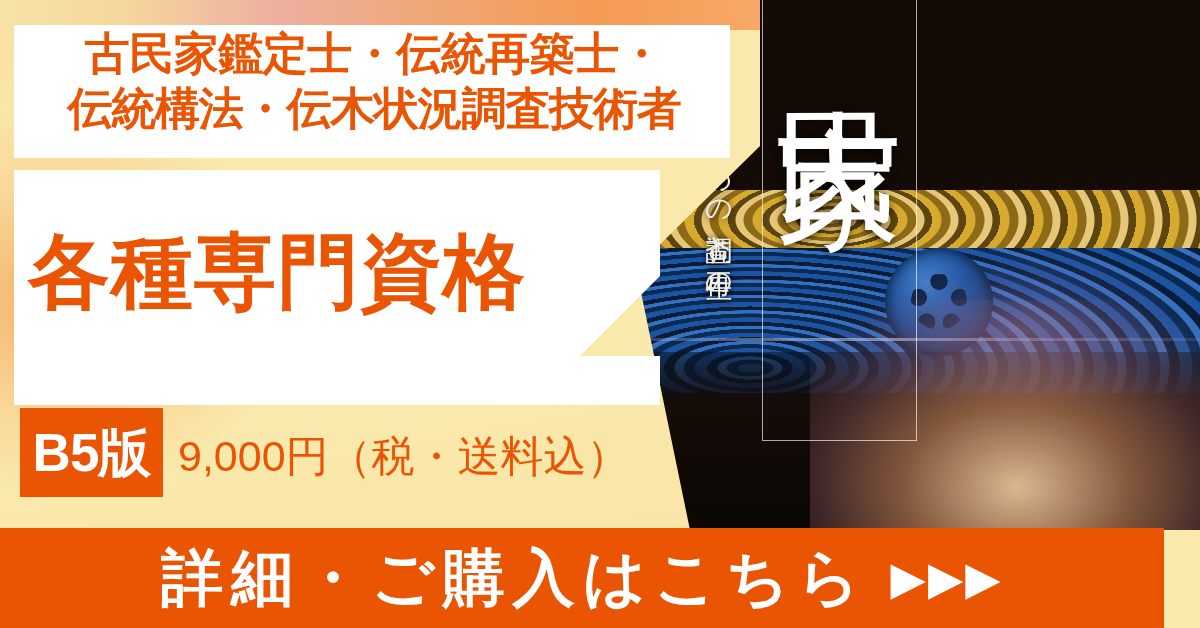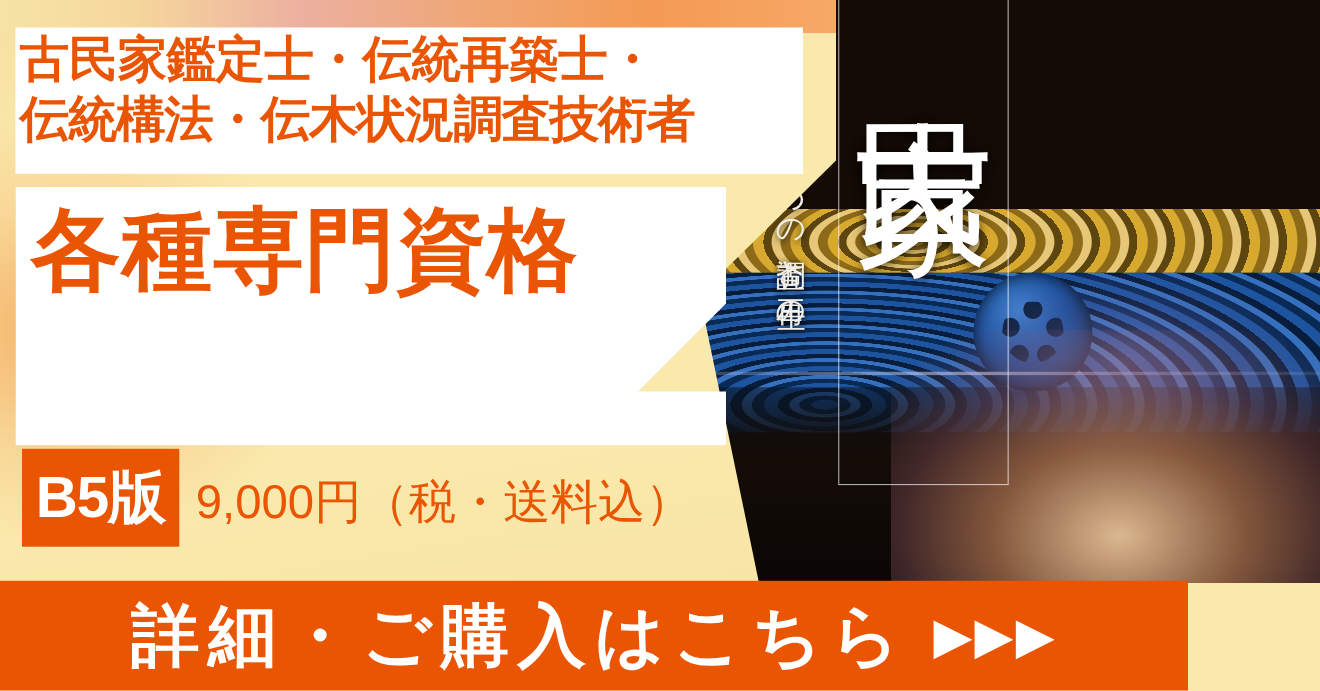--- a/index.html
+++ b/index.html
@@ -185,35 +185,36 @@
   .cert-lines {
     position: absolute;
     left: 18px; top: 27px;
     width: 712px;
     font-size: 45px;
     line-height: 1.22;
     font-weight: 700;
     color: #ea5504;
     letter-spacing: -0.5px;
     white-space: nowrap;
+    text-align: center;
   }
   .cert-lines .l2 { letter-spacing: -1.2px; }
 
   .main-title {
     position: absolute;
     left: 14px; top: 178px;
     width: 660px;
     font-size: 82px;
     line-height: 1.22;
     font-weight: 700;
     color: #ea5504;
     letter-spacing: 1px;
     white-space: nowrap;
   }
-  .main-title .t1 { display: block; padding-left: 14px; }
+  .main-title .t1 { display: block; padding-left: 14px; margin-top: 44px; }
   .main-title .t2 { display: block; padding-left: 158px; }
 
   
   .badge-b5 {
     position: absolute;
     left: 20px; top: 408px;
     width: 143px; height: 89px;
     background: #ea5504;
     color: #ffffff;
     font-size: 53px;
@@ -229,21 +230,21 @@
     font-weight: 400;
     color: #ea5504;
     letter-spacing: 0px;
     white-space: nowrap;
   }
 
   
   .cta-bar {
     position: absolute;
     left: 0; bottom: 0;
-    width: 1080px; height: 100px;
+    width: 1164px; height: 100px;
     background: #ea5504;
     display: flex;
     align-items: center;
     justify-content: center;
   }
   .cta-text {
     font-size: 62px;
     font-weight: 700;
     color: #ffffff;
     letter-spacing: 8px;

